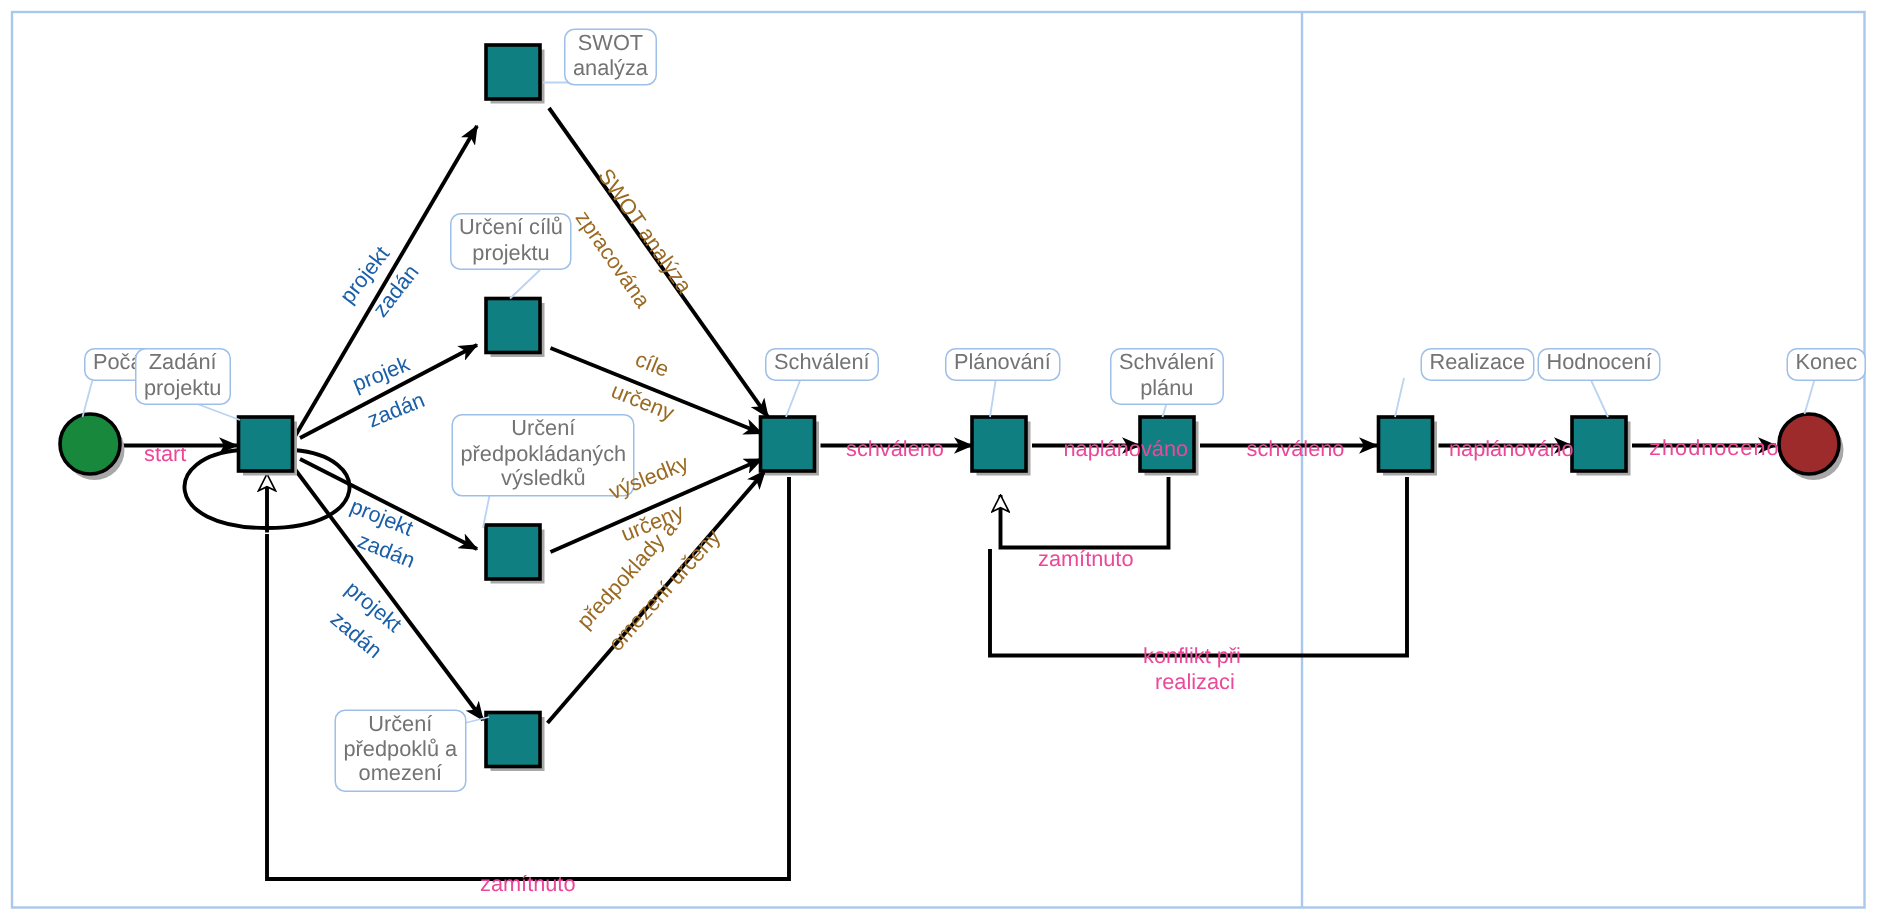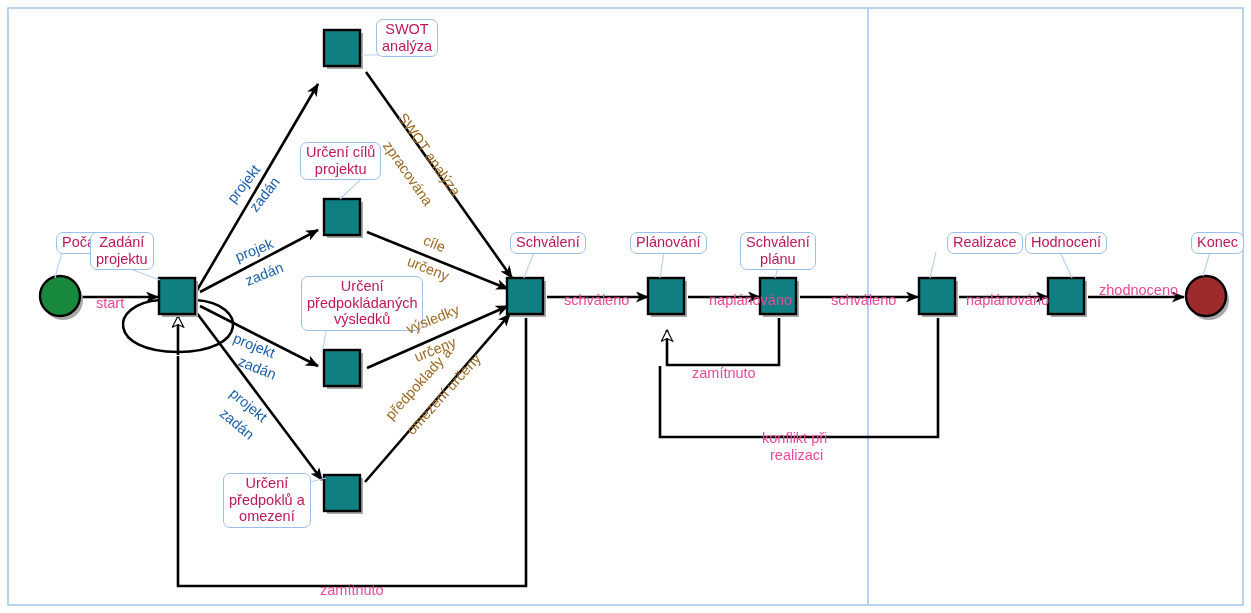--- a/index.html
+++ b/index.html
@@ -5,21 +5,21 @@
   html,body{margin:0;padding:0;background:#ffffff;}
   body{font-family:"Liberation Sans","DejaVu Sans",sans-serif;}
   #stage{position:relative;width:1251px;height:613px;background:#fff;overflow:hidden;}
   #stage svg{position:absolute;left:0;top:0;width:1251px;height:613px;}
 
   .callout{
     position:absolute;
     border:1px solid #9dbfe8;
     border-radius:7px;
     background:#ffffff;
-    color:#be185d;
+    color:#737373;
     font-size:14.5px;
     line-height:16.5px;
     text-align:center;
     padding:1px 5px 2px 5px;
     white-space:nowrap;
     box-sizing:border-box;
   }
   .hlabel{
     position:absolute;
     font-size:14.5px;
@@ -195,21 +195,21 @@
 
   <div class="callout" style="left:1191px;top:232px;">
     <div>Konec</div>
   </div>
 
   <div class="hlabel" style="left:96px;top:278px;">start</div>
   <div class="hlabel" style="left:564px;top:275px;">schváleno</div>
   <div class="hlabel" style="left:686px;top:275px;padding-left:23px;">naplánováno</div>
   <div class="hlabel" style="left:831px;top:275px;">schváleno</div>
   <div class="hlabel" style="left:966px;top:275px;">naplánováno</div>
-  <div class="hlabel" style="left:1099px;top:265px;">zhodnoceno</div>
+  <div class="hlabel" style="left:1099px;top:275px;font-family:Liberation Mono, monospace;">zhodnoceno</div>
   <div class="hlabel" style="left:692px;top:348px;">zamítnuto</div>
   <div class="hlabel" style="left:762px;top:413px;">konflikt při</div>
   <div class="hlabel" style="left:770px;top:430px;text-align:center;">realizaci</div>
   <div class="hlabel" style="left:320px;top:565px;">zamítnuto</div>
 
   <div class="rlabel" style="left:224px;top:196px;transform:rotate(-52deg);">projekt</div>
   <div class="rlabel" style="left:246px;top:205px;transform:rotate(-52deg);">zadán</div>
   <div class="rlabel" style="left:233px;top:250px;transform:rotate(-22deg);">projek</div>
   <div class="rlabel" style="left:243px;top:274px;transform:rotate(-22deg);">zadán</div>
   <div class="rlabel" style="left:237px;top:330px;transform:rotate(22deg);">projekt</div>

